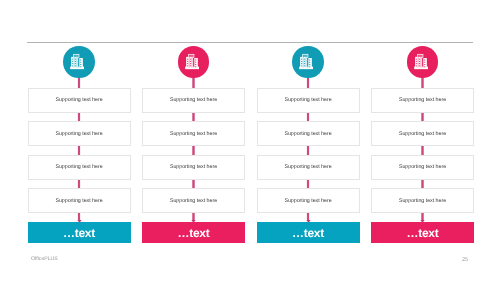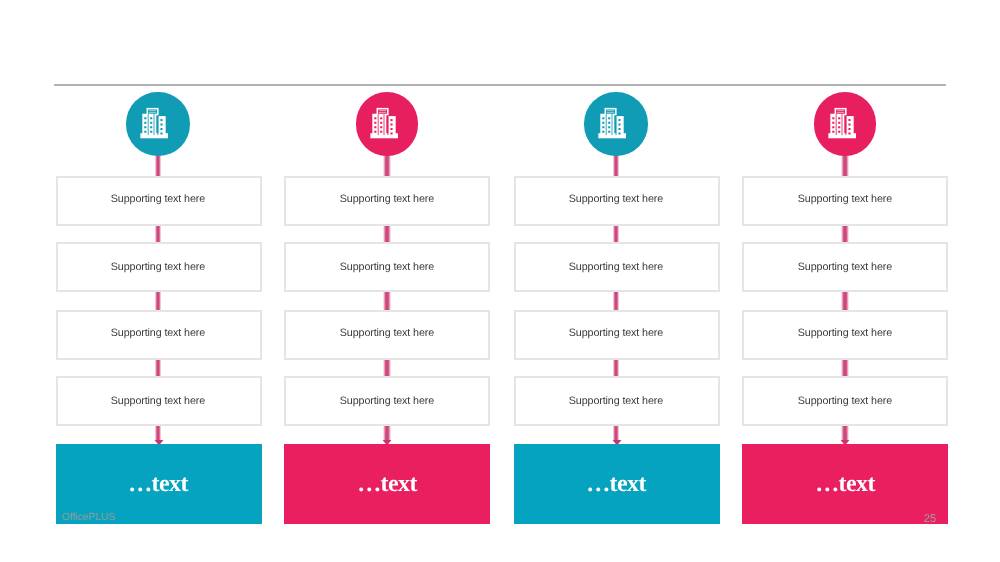--- a/index.html
+++ b/index.html
@@ -25,21 +25,21 @@
 
   .card{position:absolute;left:0;width:103px;box-sizing:border-box;
         border:1px solid #e5e5e5;background:#ffffff;}
   .card .label{position:absolute;left:0;right:0;top:50%;transform:translateY(-50%);
         text-align:center;font-size:5.35px;line-height:6px;color:#3a3a3a;letter-spacing:-0.05px;
         white-space:nowrap;}
 
   .arrow{position:absolute;left:49px;width:5px;height:3px;display:block;line-height:0;}
   .arrow svg{display:block;}
 
-  .cta{position:absolute;left:0;width:103px;height:40px;font-family:Liberation Serif, serif;}
+  .cta{position:absolute;left:0;width:103px;height:21px;}
   .cta .cta-label{position:absolute;left:0;right:0;top:50%;transform:translateY(-50%);
         text-align:center;font-size:12px;font-weight:bold;color:#ffffff;letter-spacing:-0.3px;
         white-space:nowrap;}
 
   
   .col-0 .badge, .col-2 .badge{background:#109cb5;}
   .col-1 .badge, .col-3 .badge{background:#e81f5f;}
   .col-0 .badge svg .win, .col-2 .badge svg .win{fill:#109cb5;}
   .col-1 .badge svg .win, .col-3 .badge svg .win{fill:#e81f5f;}
   .col-0 .cta, .col-2 .cta{background:#05a3c0;}

